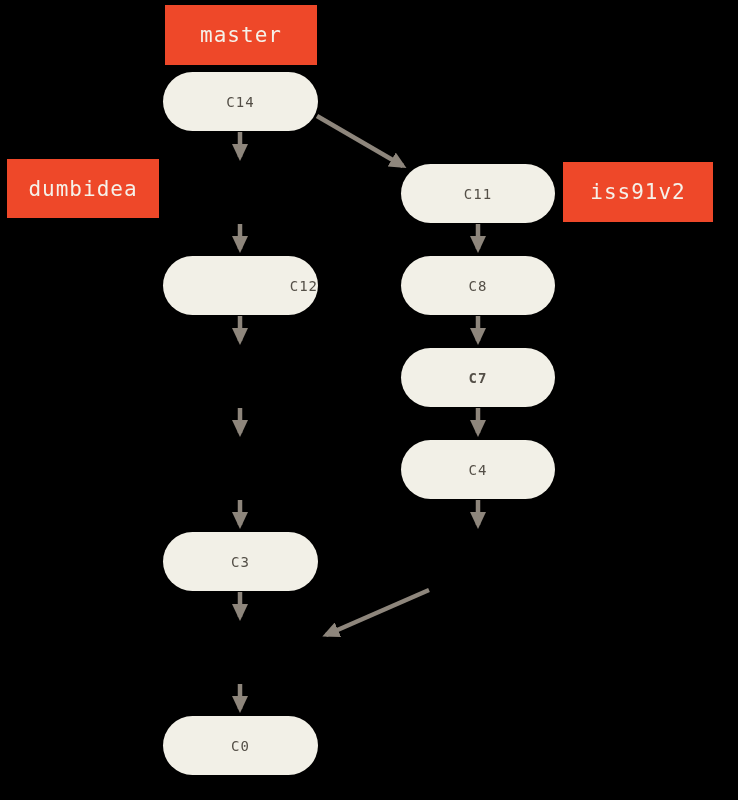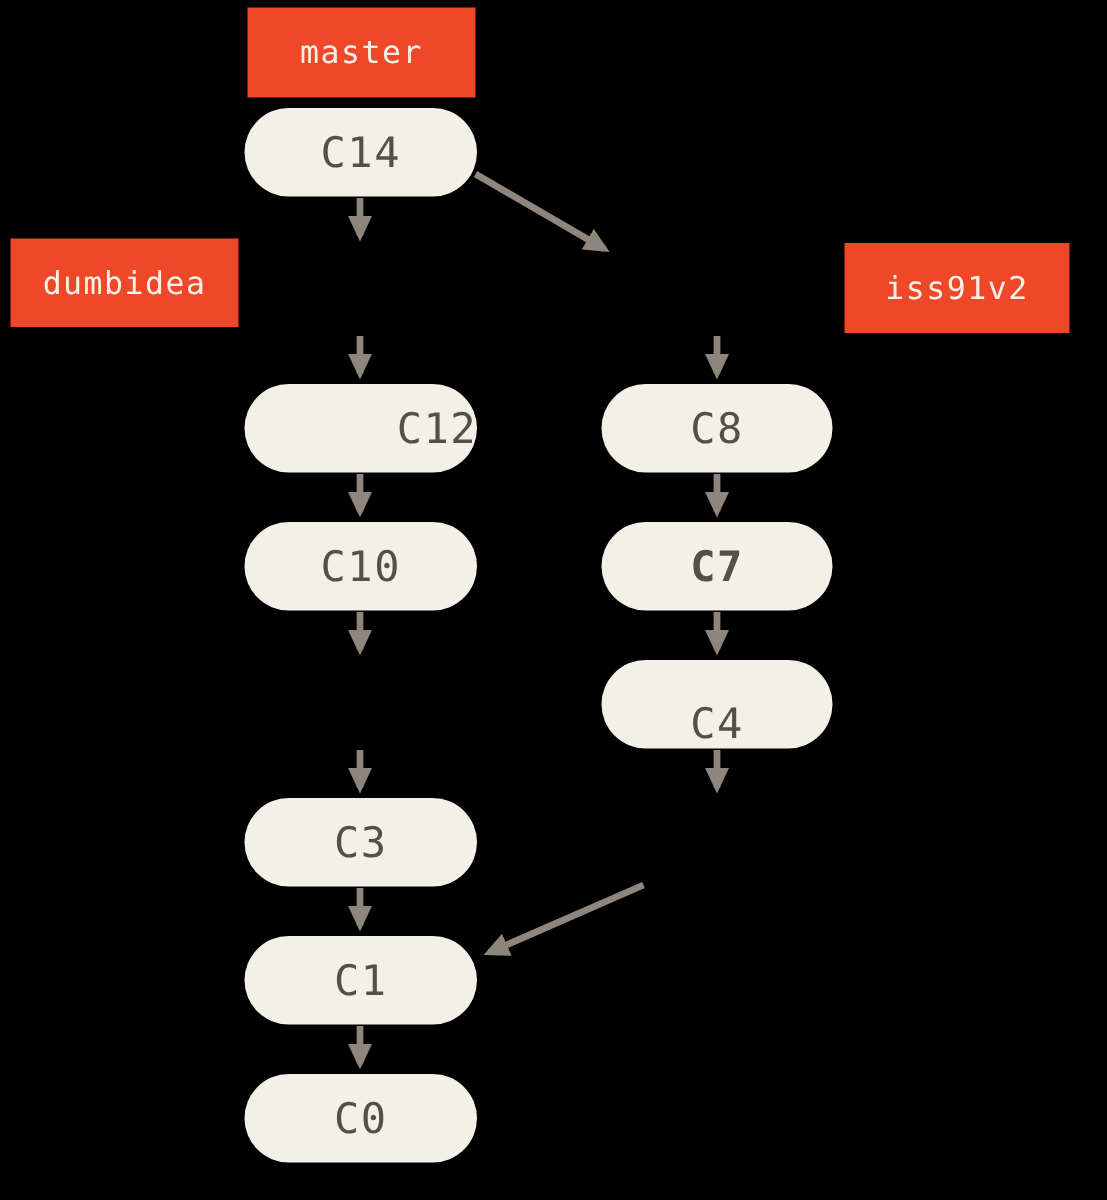--- a/index.html
+++ b/index.html
@@ -15,21 +15,21 @@
     position:relative;width:738px;height:800px;background:var(--background);
     font-family:"DejaVu Sans Mono","Liberation Mono",monospace;overflow:hidden;
   }
   .arrows{position:absolute;left:0;top:0;width:738px;height:800px;}
   .arrows line{stroke:var(--arrow);stroke-width:4.5px;}
   .arrows marker path{fill:var(--arrow);}
   .commit-node{
     position:absolute;width:155px;height:59px;border-radius:29.5px;
     background:var(--commit-node-bg);color:var(--commit-node-text);
     display:flex;align-items:center;justify-content:center;
-    font-size:28px;letter-spacing:1px;
+    font-size:14px;letter-spacing:1px;
   }
   .commit-node.right{width:154px;}
   .branch-label{
     position:absolute;background:var(--branch-label-bg);color:var(--branch-label-text);
     display:flex;align-items:center;justify-content:center;
     font-size:21px;letter-spacing:1px;
   }
 </style>
 </head>
 <body>
@@ -69,36 +69,33 @@
   <div class="branch-label" style="left:563px;top:162px;width:150px;height:60px;">
     <span>iss91v2</span>
   </div>
 
   <div class="commit-node" style="left:163px;top:72px;">
     <span>C14</span>
   </div>
   <div class="commit-node" style="left:163px;top:256px;justify-content:flex-end;">
     <span>C12</span>
   </div>
-  <div class="commit-node" style="left:163px;top:348px;">
-    <span>C10</span>
-  </div>
   <div class="commit-node" style="left:163px;top:532px;">
     <span>C3</span>
-  </div>
-  <div class="commit-node" style="left:163px;top:624px;">
-    <span>C1</span>
   </div>
   <div class="commit-node" style="left:163px;top:716px;">
     <span>C0</span>
   </div>
 
+  <div class="commit-node right" style="left:401px;top:164px;">
+    <span>C11</span>
+  </div>
   <div class="commit-node right" style="left:401px;top:256px;">
     <span>C8</span>
   </div>
   <div class="commit-node right" style="left:401px;top:348px;font-weight:bold;">
     <span>C7</span>
   </div>
-  <div class="commit-node right" style="left:401px;top:440px;align-items:flex-end;">
+  <div class="commit-node right" style="left:401px;top:440px;">
     <span>C4</span>
   </div>
 
 </div>
 
 </body></html>

